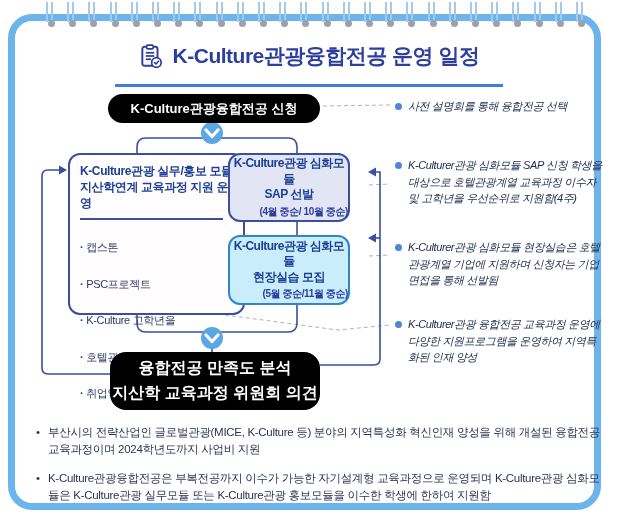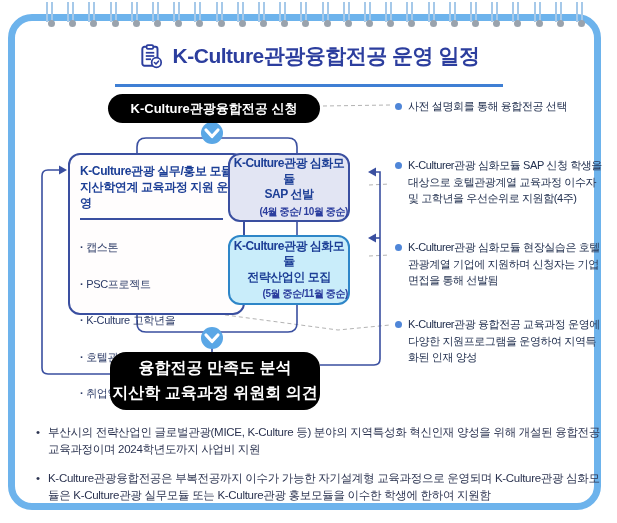--- a/index.html
+++ b/index.html
@@ -36,21 +36,21 @@
   .lb-list li{font-size:11px;color:#2b3a66;line-height:1.58;letter-spacing:-0.3px;margin-top:19px;}
   .lb-list li::before{content:"· ";font-weight:bold;}
   .box-mid{width:122px;left:228px;text-align:center;display:flex;flex-direction:column;
            justify-content:center;align-items:flex-end;}
   .box-sap{top:153px;height:69px;background:#e2e5f3;border:2px solid #3a4fa0;}
   .box-field{top:235px;height:70px;background:#c9edfa;border:2px solid #2e86c8;}
   .box-mid .bx-title{font-size:12px;font-weight:bold;color:#1d3f96;line-height:1.3;letter-spacing:-0.5px;}
   .bx-period{font-size:10px;font-weight:600;color:#2c3e9e;margin-top:2px;letter-spacing:-0.4px;}
   
   .annot{position:absolute;left:392px;width:214px;padding-left:16px;box-sizing:border-box;
-         font-size:11px;color:#22304f;line-height:1.5;letter-spacing:-0.4px;z-index:3;}
+         font-size:11px;color:#22304f;line-height:1.5;letter-spacing:-0.4px;z-index:3;font-style:italic;}
   .annot::before{content:"";position:absolute;left:3px;top:5px;width:7px;height:7px;border-radius:50%;
          background:#4f86d8;}
   .a1{top:98px;} .a2{top:157px;} .a3{top:239px;} .a4{top:316px;}
   
   .footnotes{position:absolute;left:28px;top:416px;width:566px;z-index:3;margin:8px;padding:0;list-style:none;}
   .footnotes li{position:relative;font-size:11.5px;color:#2b3350;line-height:1.5;letter-spacing:-0.3px;
          padding-left:12px;margin-bottom:11px;}
   .footnotes li::before{content:"•";position:absolute;left:0;top:0;}
 </style>
 </head>
@@ -154,21 +154,21 @@
     <div class="bx-title">
       <span>K-Culture관광 심화모듈</span><br>
       <span>SAP 선발</span>
     </div>
     <div class="bx-period">(4월 중순/ 10월 중순)</div>
   </div>
 
   <div class="box box-mid box-field">
     <div class="bx-title">
       <span>K-Culture관광 심화모듈</span><br>
-      <span>전략산업인 모집</span>
+      <span>현장실습 모집</span>
     </div>
     <div class="bx-period">(5월 중순/11월 중순)</div>
   </div>
 
   <div class="pill pill-end">
     <span>융합전공 만족도 분석</span>
     <span>지산학 교육과정 위원회 의견</span>
   </div>
 
   <div class="annot a1">사전 설명회를 통해 융합전공 선택</div>

